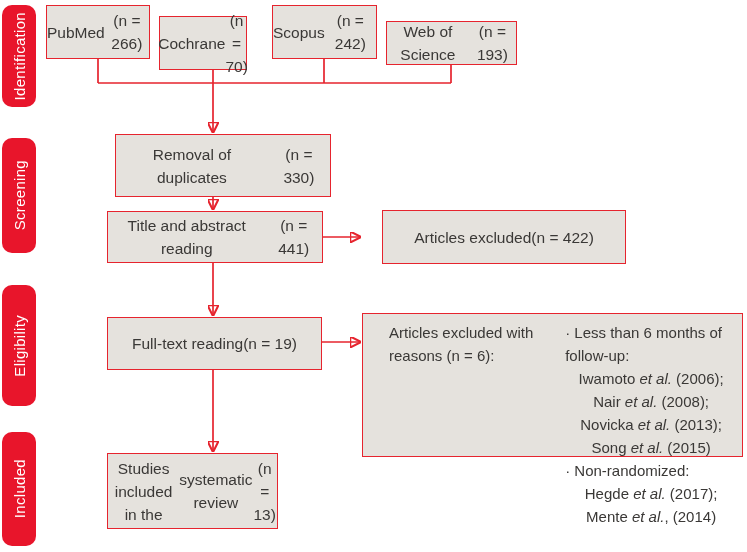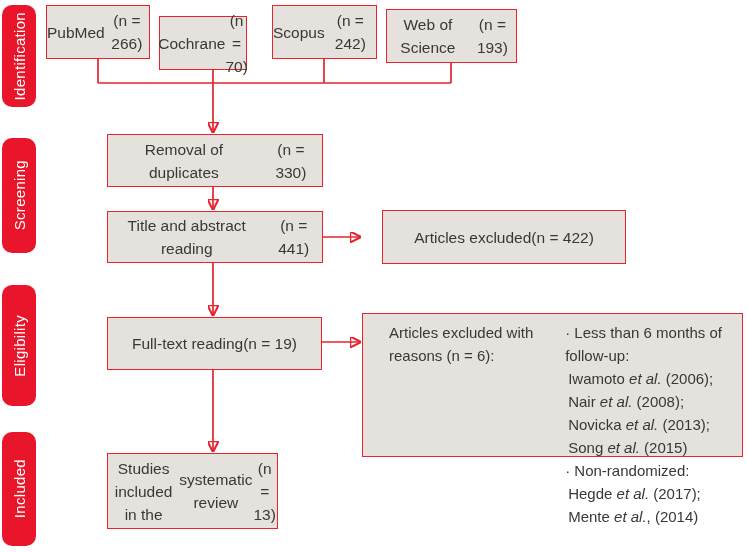--- a/index.html
+++ b/index.html
@@ -47,21 +47,21 @@
     text-align:center;
     font-size:15.5px;line-height:23px;
   }
   .box.reasons{
     align-items:flex-start;justify-content:flex-start;
     text-align:left;
     padding:7px 8px 0 26px;
     font-size:15px;line-height:23px;
   }
   .rline.bullet{margin-left:13px;}
-  .rline.cont{margin-left:16px;}
+  .rline.cont{margin-left:16px;text-align:center;}
 </style>
 </head>
 <body>
 
 <div class="canvas">
 
   <svg class="connectors" width="747" height="552" viewBox="0 0 747 552">
     <defs>
       <marker id="arrow" markerUnits="userSpaceOnUse" markerWidth="11" markerHeight="11" viewBox="0 0 9 9" refX="8" refY="4.5" orient="auto">
         <path class="arrowhead-path" d="M0,0 L9,4.5 L0,9 Z"></path>
@@ -94,26 +94,26 @@
     <div>(n = 266)</div>
   </div>
   <div class="box" style="left:159px;top:16px;width:88px;height:54px">
     <div>Cochrane</div>
     <div>(n = 70)</div>
   </div>
   <div class="box" style="left:272px;top:5px;width:105px;height:54px">
     <div>Scopus</div>
     <div>(n = 242)</div>
   </div>
-  <div class="box" style="left:386px;top:9px;width:131px;height:54px">
+  <div class="box" style="left:386px;top:21px;width:131px;height:44px">
     <div>Web of Science</div>
     <div>(n = 193)</div>
   </div>
 
-  <div class="box" style="left:107px;top:134px;width:216px;height:53px">
+  <div class="box" style="left:115px;top:134px;width:216px;height:63px">
     <div>Removal of duplicates</div>
     <div>(n = 330)</div>
   </div>
   <div class="box" style="left:107px;top:211px;width:216px;height:52px">
     <div>Title and abstract reading</div>
     <div>(n = 441)</div>
   </div>
   <div class="box" style="left:382px;top:210px;width:244px;height:54px">
     <div>Articles excluded</div>
     <div>(n = 422)</div>

